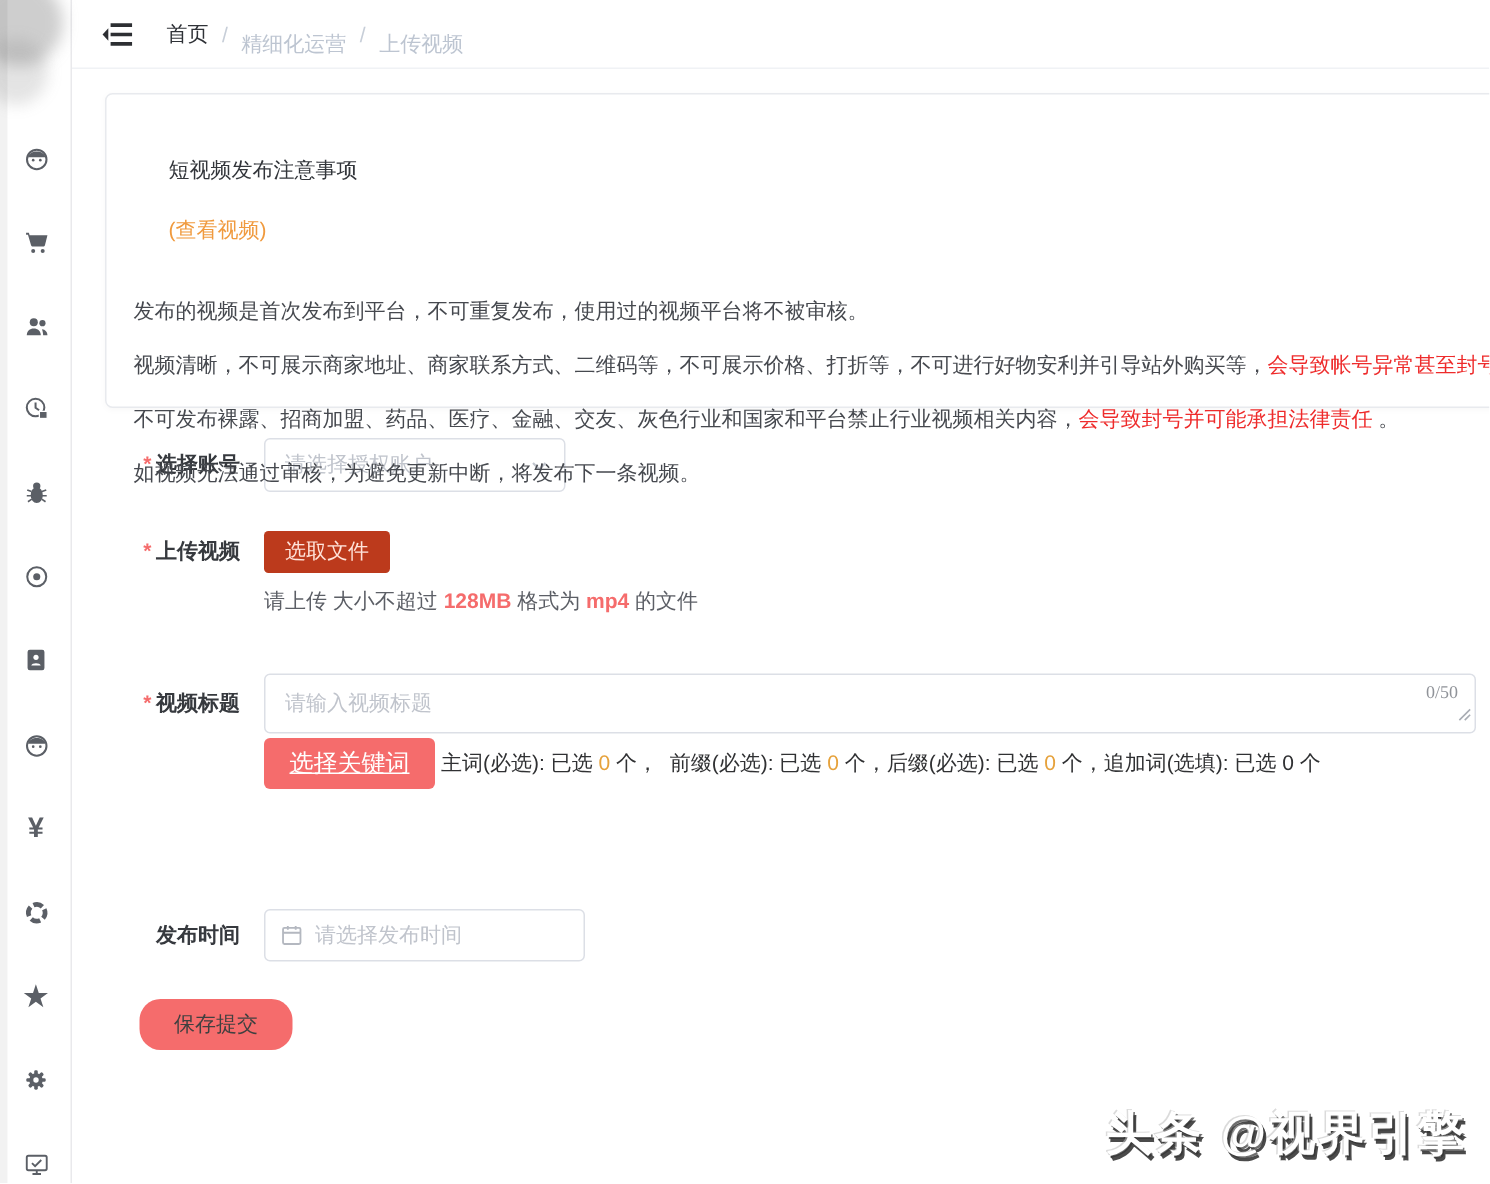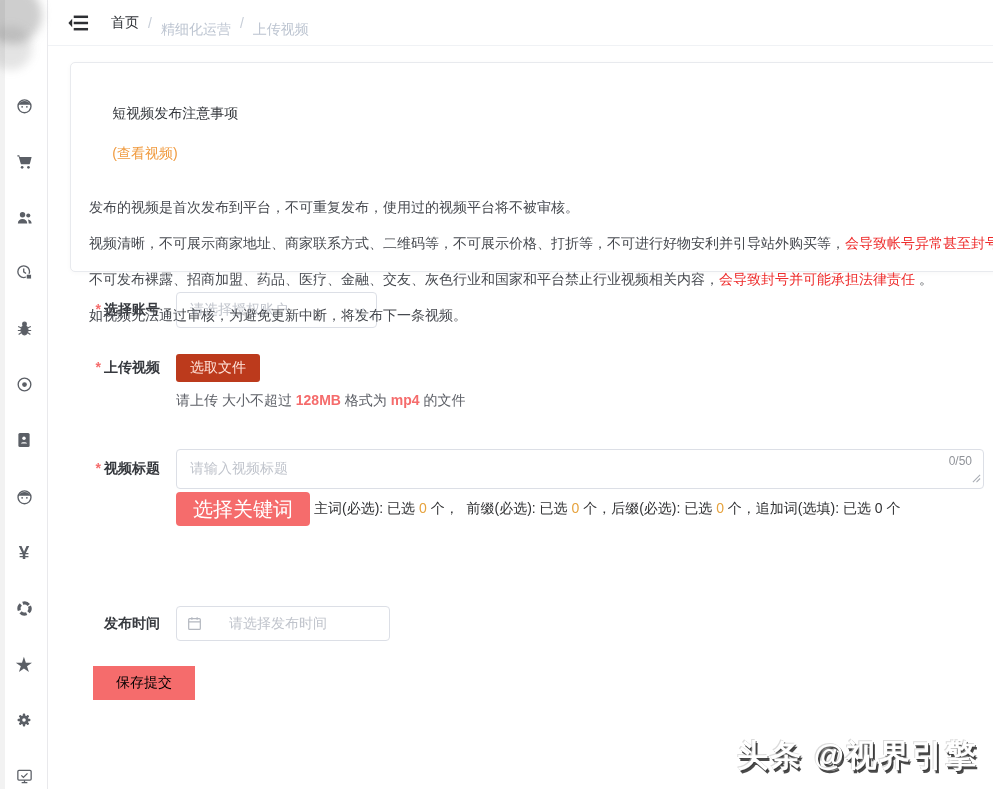--- a/index.html
+++ b/index.html
@@ -49,48 +49,48 @@
   .sel { position: relative; width: 201px; height: 36px; border: 1px solid #dcdfe6; border-radius: 4px; background: #fff; display: flex; align-items: center; padding: 0 30px 0 13px; cursor: pointer; }
   .sel-ph { color: #c0c4cc; font-size: 14px; }
   .sel-arrow { position: absolute; right: 10px; top: 11px; color: #c0c4cc; }
 
   .row-upload { top: 354px; height: 28px; }
   .btn-pick { height: 28px; padding: 0 14px; background: #bc3a1c; color: #ffe3da; border: none; border-radius: 3px; font-size: 14px; cursor: pointer; font-family: inherit; }
   .upload-hint { position: absolute; left: 176px; top: 392px; white-space: pre; color: #5c5f66; font-size: 14px; }
   .hint-em { color: #f56c6c; font-weight: 700; }
 
   .row-title { top: 449px; height: 40px; }
-  .title-wrap { position: relative; width: 808px; height: 40px; }
+  .title-wrap { position: relative; width: 808px; height: 40px; font-family: Liberation Serif, serif; }
   .title-area { width: 808px; height: 40px; border: 1px solid #dcdfe6; border-radius: 4px; resize: none; padding: 10px 52px 8px 13px; font-size: 14px; font-family: inherit; color: #303133; outline: none; }
   .title-area::placeholder { color: #c0c4cc; }
   .title-counter { position: absolute; right: 12px; top: 5px; color: #909399; font-size: 12px; background: #fff; }
   .grip { position: absolute; right: 3px; bottom: 3px; color: #a9adb4; }
 
   .row-keywords { top: 492px; height: 34px; }
-  .btn-keywords { height: 34px; padding: 0 17px; background: #f56c6c; color: #fff; border: none; border-radius: 4px; font-size: 20px; cursor: pointer; font-family: inherit; }
+  .btn-keywords { height: 34px; padding: 0 17px; background: #f56c6c; color: #fff; border: none; border-radius: 4px; font-size: 16px; cursor: pointer; font-family: inherit; text-decoration: underline; }
   .kw-stats { margin-left: 4px; white-space: pre; color: #303133; font-size: 14px; }
   .kw-num { color: #e6a23c; }
 
   .row-display { top: 551px; height: 18px; }
   .radio-group { display: flex; align-items: center; margin-left: 16px; }
   .radio-opt { display: flex; align-items: center; cursor: pointer; }
   .radio-opt + .radio-opt { margin-left: 29px; }
   .rdot { width: 14px; height: 14px; border-radius: 50%; flex: none; }
   .rdot.on { background: #de3c15; box-shadow: inset 0 0 0 3px #de3c15, inset 0 0 0 5px #fff; }
   .rdot.off { background: #fff; border: 1px solid #dcdfe6; }
   .rlabel { margin-left: 8px; font-size: 14px; }
   .rlabel.on { color: #e0472a; }
   .rlabel.off { color: #3c3f44; }
 
   .row-time { top: 606px; height: 35px; }
-  .date-input { position: relative; width: 214px; height: 35px; border: 1px solid #dcdfe6; border-radius: 4px; display: flex; align-items: center; padding-left: 52px; cursor: pointer; background: #fff; }
+  .date-input { position: relative; width: 214px; height: 35px; border: 1px solid #dcdfe6; border-radius: 4px; display: flex; align-items: center; padding-left: 33px; cursor: pointer; background: #fff; }
   .date-ph { color: #c0c4cc; font-size: 14px; }
   .cal-ic { position: absolute; left: 10px; top: 9px; color: #b4b8c0; }
 
-  .btn-submit { position: absolute; left: 93px; top: 666px; height: 34px; padding: 0 23px; background: #f56c6c; color: #000000; border: none; border-radius: 0; font-size: 14px; cursor: pointer; font-family: inherit; }
+  .btn-submit { position: absolute; left: 93px; top: 666px; height: 34px; padding: 0 23px; background: #f56c6c; color: #404040; border: none; border-radius: 14px; font-size: 14px; cursor: pointer; font-family: inherit; }
 
   
   .watermark { position: absolute; right: 15px; bottom: 12px; font-size: 31px; font-weight: 800; letter-spacing: 2px; color: #fff; text-shadow: -1px -1px 0 rgba(190,190,190,.55), 2px 3px 0 rgba(50,50,50,.88), 1px 1px 0 rgba(50,50,50,.7); z-index: 4; margin-left: 20px; }
 </style>
 </head>
 <body>
 
 <div class="app">
 
   <div class="blob blob1"></div>

